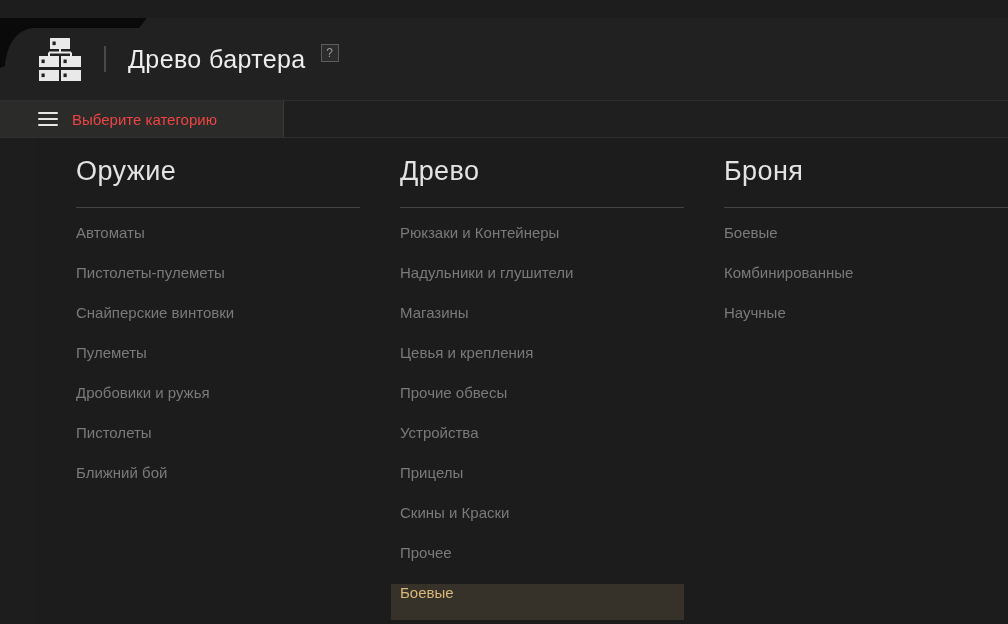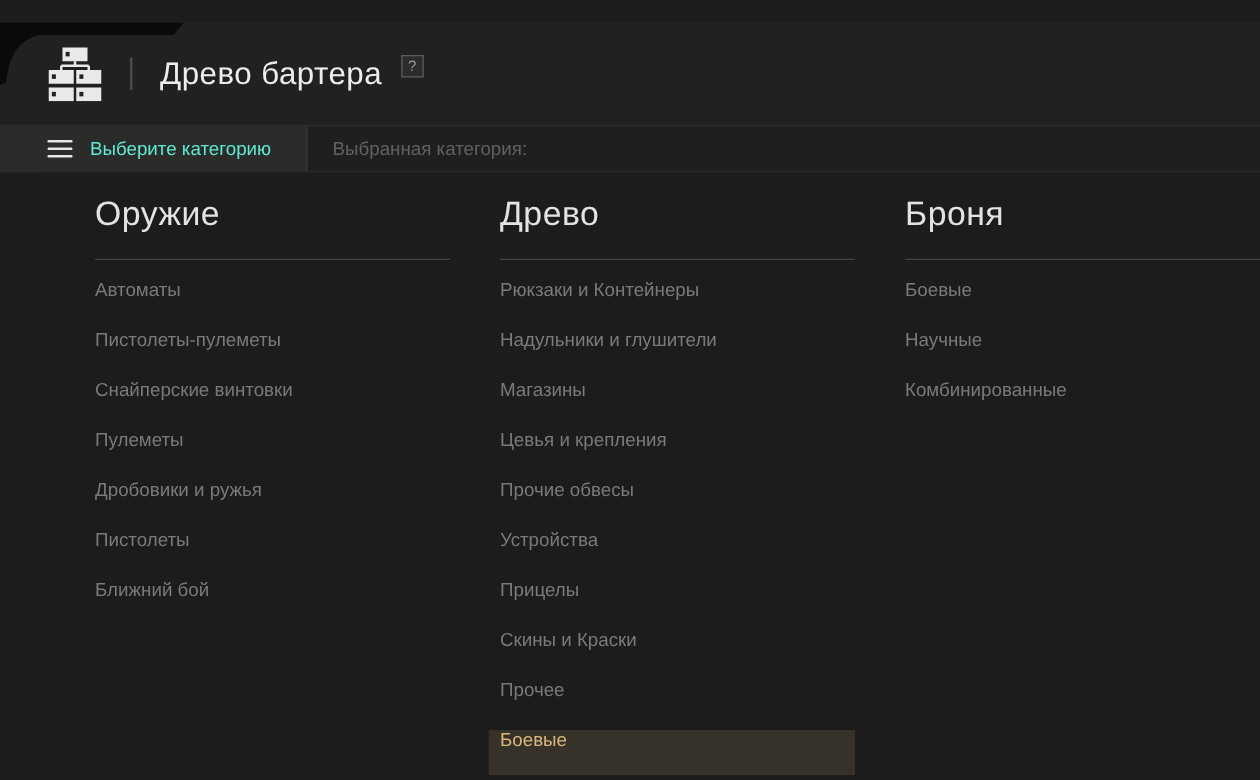--- a/index.html
+++ b/index.html
@@ -59,25 +59,25 @@
     display: flex;
     align-items: stretch;
   }
   .tab {
     display: flex;
     align-items: center;
     font-size: 15px;
     cursor: pointer;
   }
   .tab.active {
-    width: 246px;
+    width: 284px;
     padding-left: 38px;
     background: var(--active-tab-bg, #2b2b29);
     border-right: 1px solid #3a3a3a;
-    color: #5eead4;
+    color: #ef4444;
   }
   .tab.inactive {
     padding-left: 20px;
     color: #616161;
   }
   .hamburger { display: inline-flex; flex-direction: column; gap: 4px; width: 20px; margin-right: 14px; }
   .hamburger i { display: block; height: 2px; background: #e6e6e6; border-radius: 1px; }
 
   
   .category-panel {
@@ -154,23 +154,20 @@
 
   <nav class="tab-bar">
     <div class="tab active">
       <span class="hamburger">
           <i></i>
           <i></i>
           <i></i>
         </span>
       <span>Выберите категорию</span>
     </div>
-    <div class="tab inactive">
-      <span>Выбранная категория:</span>
-    </div>
   </nav>
 
   <main class="category-panel">
     <section class="col">
       <h2 class="col-title">Оружие</h2>
       <div class="rule"></div>
       <ul class="items">
           <li class="item">
             <span>Автоматы</span>
           </li>
@@ -231,22 +228,22 @@
         </ul>
     </section>
     <section class="col">
       <h2 class="col-title">Броня</h2>
       <div class="rule"></div>
       <ul class="items">
           <li class="item">
             <span>Боевые</span>
           </li>
           <li class="item">
+            <span>Комбинированные</span>
+          </li>
+          <li class="item">
             <span>Научные</span>
-          </li>
-          <li class="item">
-            <span>Комбинированные</span>
           </li>
         </ul>
     </section>
   </main>
 
 </div>
 
 </body></html>

